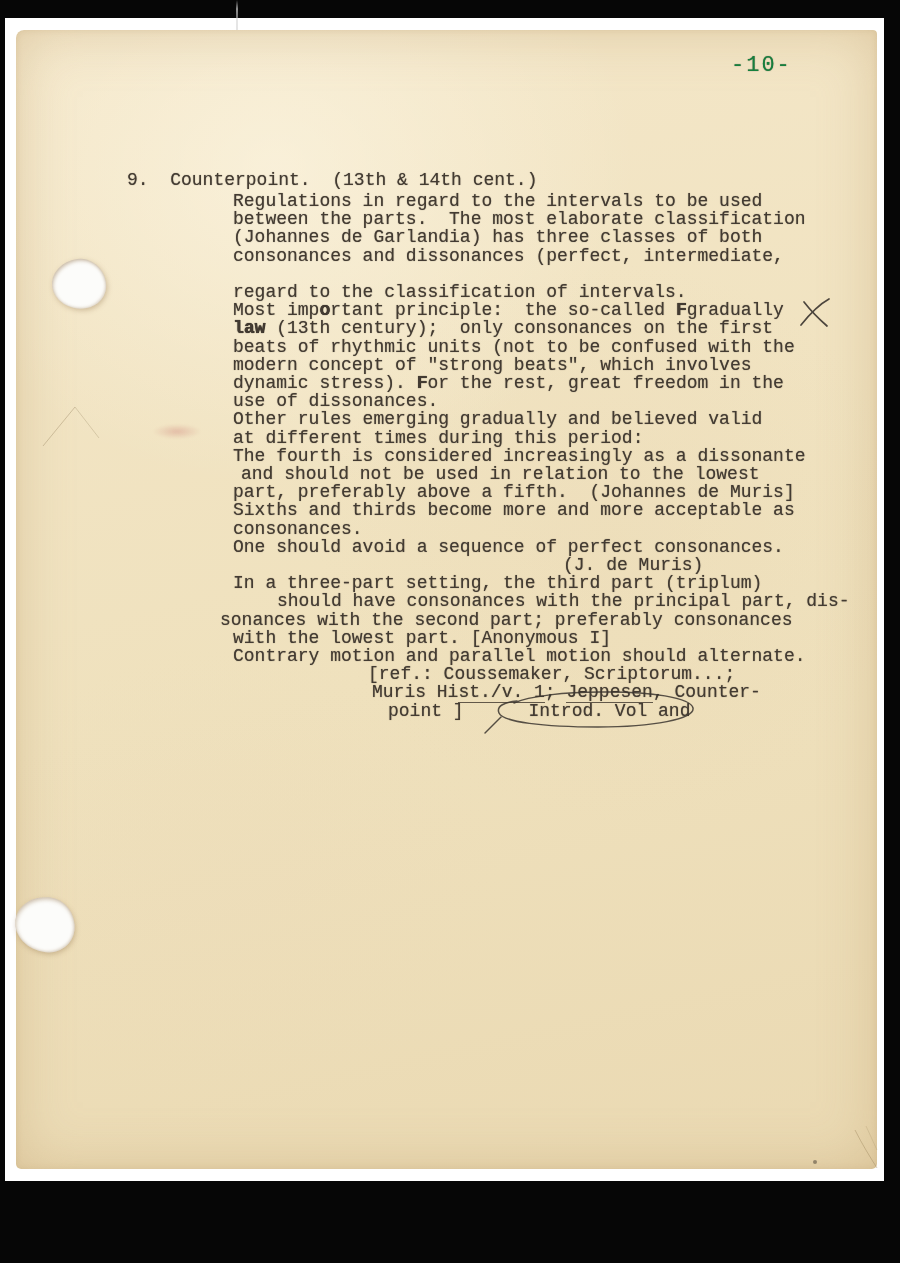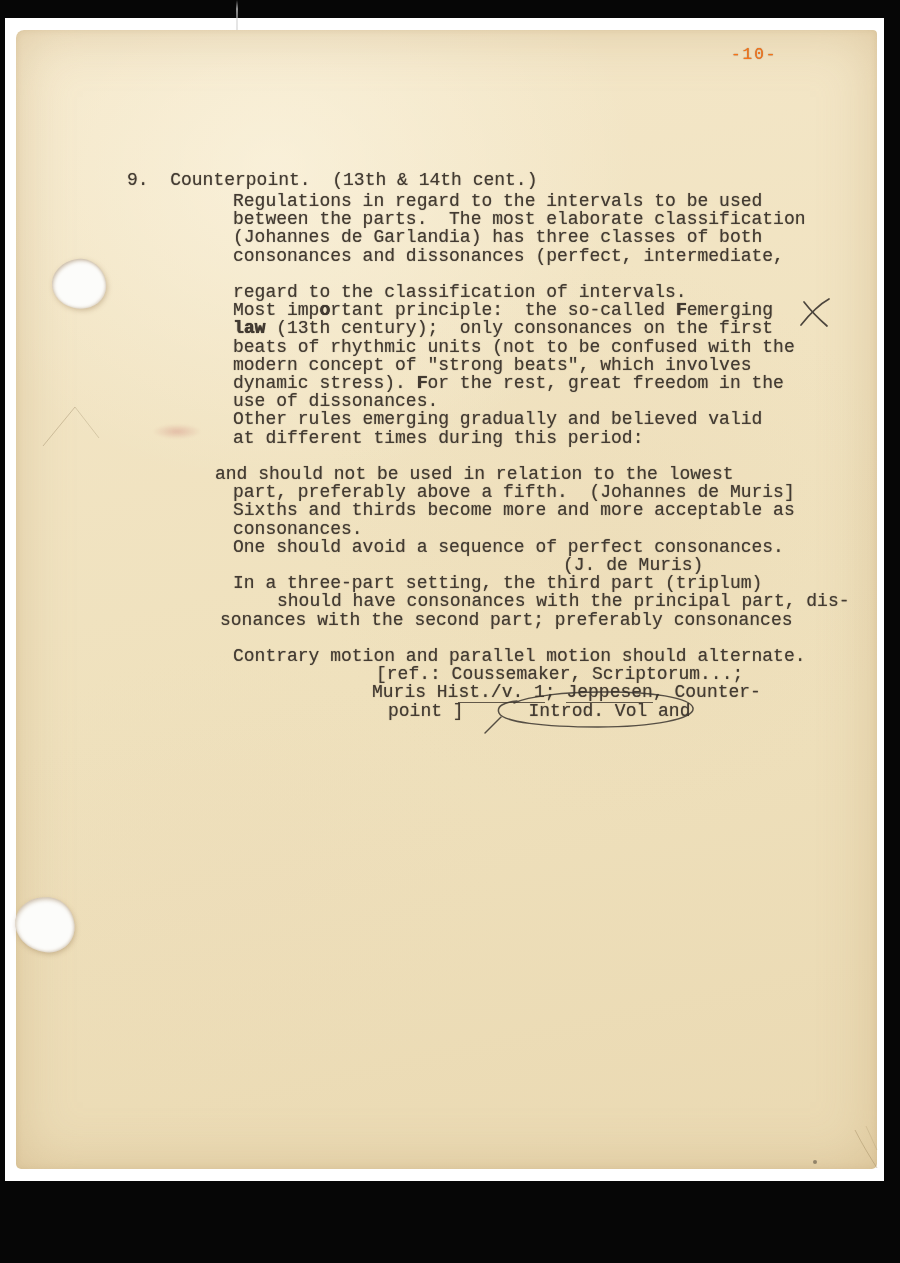--- a/index.html
+++ b/index.html
@@ -16,23 +16,23 @@
     position:absolute;left:16px;top:30px;width:861px;height:1139px;
     border-radius:8px 4px 5px 5px;
     background:
       radial-gradient(60% 40% at 30% 12%, rgba(255,250,235,.5), transparent 70%),
       radial-gradient(50% 35% at 70% 45%, rgba(234,216,180,.35), transparent 70%),
       radial-gradient(45% 30% at 25% 75%, rgba(236,219,185,.30), transparent 70%),
       linear-gradient(168deg,#f4e7c9,#efe1bd 55%,#ead9b2);
     box-shadow: inset 0 0 55px rgba(190,158,108,.40), inset 0 0 6px rgba(190,158,108,.30);
   }
   .page-number{
-    position:absolute;left:731px;top:46px;
-    font-size:16px;letter-spacing:2px;
-    color:#f97316;text-shadow:0 0 1px rgba(60,52,43,.7);
+    position:absolute;left:731px;top:53px;
+    font-size:22px;letter-spacing:2px;
+    color:#15803d;text-shadow:0 0 1px rgba(60,52,43,.7);
   }
   .doc-lines{position:absolute;left:0;top:0;width:900px;height:1001px;text-decoration:underline;}
   .tw-line{
     position:absolute;white-space:pre;
     font-size:18px;line-height:18px;
     color:#433b32;
     text-shadow:0 0 1px rgba(62,54,45,.65);
   }
   .sb{font-weight:bold;text-shadow:0 0 1px rgba(40,33,26,.95),.4px 0 0 rgba(40,33,26,.8);}
   .su{border-bottom:1.5px solid rgba(62,54,45,.8);}
@@ -68,39 +68,41 @@
 
 <div class="page-number">-10-</div>
 
 <div id="doc-lines" class="doc-lines">
     <div class="tw-line" style="left: 127px; top: 171px;"><span>9.  Counterpoint.  (13th &amp; 14th cent.)</span></div>
     <div class="tw-line" style="left: 233px; top: 210.2px;"><span>between the parts.  The most elaborate classification</span></div>
     <div class="tw-line" style="left: 233px; top: 192px;"><span>Regulations in regard to the intervals to be used</span></div>
     <div class="tw-line" style="left: 233px; top: 228.4px;"><span>(Johannes de Garlandia) has three classes of both</span></div>
     <div class="tw-line" style="left: 233px; top: 246.6px;"><span>consonances and dissonances (perfect, intermediate,</span></div>
     <div class="tw-line" style="left: 233px; top: 283px;"><span>regard to the classification of intervals.</span></div>
-    <div class="tw-line" style="left: 233px; top: 301.2px;"><span>Most imp</span><span class="sb">o</span><span>rtant principle:  the so-called </span><span class="sb">F</span><span>emerging</span></div>
+    <div class="tw-line" style="left: 233px; top: 301.2px;"><span>Most imp</span><span class="sb">o</span><span>rtant principle:  the so-called </span><span class="sb">F</span><span>gradually</span></div>
     <div class="tw-line" style="left: 233px; top: 319.4px;"><span class="sb">law</span><span> (13th century);  only consonances on the first</span></div>
     <div class="tw-line" style="left: 233px; top: 337.6px;"><span>beats of rhythmic units (not to be confused with the</span></div>
     <div class="tw-line" style="left: 233px; top: 355.8px;"><span>modern concept of "strong beats", which involves</span></div>
     <div class="tw-line" style="left: 233px; top: 374px;"><span>dynamic stress). </span><span class="sb">F</span><span>or the rest, great freedom in the</span></div>
     <div class="tw-line" style="left: 233px; top: 392.2px;"><span>use of dissonances.</span></div>
     <div class="tw-line" style="left: 233px; top: 410.4px;"><span>Other rules emerging gradually and believed valid</span></div>
     <div class="tw-line" style="left: 233px; top: 428.6px;"><span>at different times during this period:</span></div>
-    <div class="tw-line" style="left: 215px; top: 465px;"><span>and should not be used in relation to the lowest</span></div>
+    <div class="tw-line" style="left: 233px; top: 446.8px;"><span>The fourth is considered increasingly as a dissonante</span></div>
+    <div class="tw-line" style="left: 241px; top: 465px;"><span>and should not be used in relation to the lowest</span></div>
     <div class="tw-line" style="left: 233px; top: 501.4px;"><span>Sixths and thirds become more and more acceptable as</span></div>
     <div class="tw-line" style="left: 233px; top: 483.2px;"><span>part, preferably above a fifth.  (Johannes de Muris]</span></div>
     <div class="tw-line" style="left: 233px; top: 519.6px;"><span>consonances.</span></div>
     <div class="tw-line" style="left: 233px; top: 537.8px;"><span>One should avoid a sequence of perfect consonances.</span></div>
     <div class="tw-line" style="left: 563px; top: 556px;"><span>(J. de Muris)</span></div>
     <div class="tw-line" style="left: 233px; top: 574.2px;"><span>In a three-part setting, the third part (triplum)</span></div>
     <div class="tw-line" style="left: 233px; top: 592.4px; margin-left: 44px;"><span>should have consonances with the principal part, dis-</span></div>
     <div class="tw-line" style="left: 220px; top: 610.6px;"><span>sonances with the second part; preferably consonances</span></div>
+    <div class="tw-line" style="left: 233px; top: 628.8px;"><span>with the lowest part. [Anonymous I]</span></div>
     <div class="tw-line" style="left: 233px; top: 647px;"><span>Contrary motion and parallel motion should alternate.</span></div>
-    <div class="tw-line" style="left: 376px; top: 665.2px; text-align: right;"><span>[ref.: Coussemaker, Scriptorum...;</span></div>
+    <div class="tw-line" style="left: 368px; top: 665.2px; text-align: right;"><span>[ref.: Coussemaker, Scriptorum...;</span></div>
     <div class="tw-line" style="left: 372px; top: 683.4px;"><span>Muris Hi</span><span class="su">st./v. 1</span><span>; </span><span class="su">Jeppesen</span><span>, Counter-</span></div>
     <div class="tw-line" style="left: 388px; top: 701.6px;"><span>point ]      Introd. Vol and</span></div>
   </div>
 
 <div class="hole hole-1"></div>
 <div class="hole hole-2"></div>
 <div class="smudge"></div>
 <div class="speck"></div>
 <div class="scratch"></div>
 

